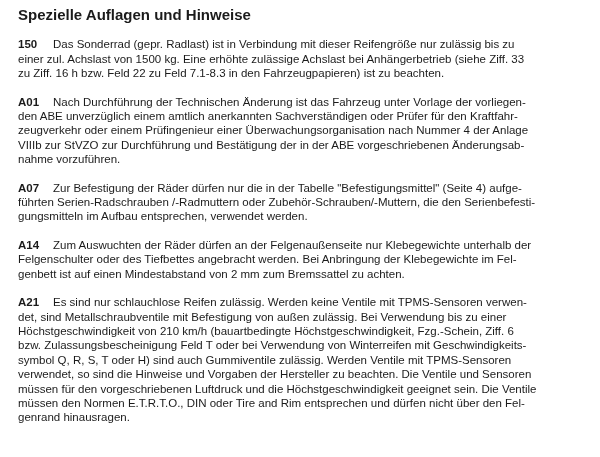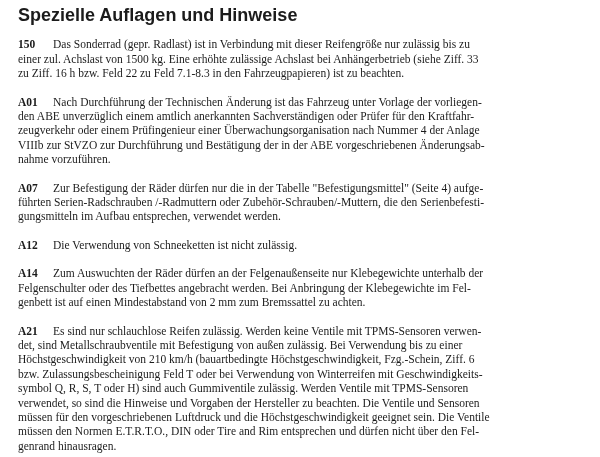--- a/index.html
+++ b/index.html
@@ -15,31 +15,30 @@
     color: #1b1b1b;
   }
   .doc {
     box-sizing: border-box;
     width: 600px;
     height: 457px;
     padding: 8px 6px 0 18px;
     overflow: hidden;
   }
   .doc-title {
-    font-size: 18px;
+    font-size: 15px;
     font-weight: bold;
     line-height: 14.4px;
     margin: 0 0 15px 0;
     white-space: pre;
   }
   .para {
     margin: 0 0 14px 0;
     font-size: 11.5px;
     line-height: 14.4px;
-    font-family: Liberation Serif, serif;
   }
   .code {
     display: inline-block;
     width: 35px;
     font-weight: bold;
     vertical-align: top;
   }
   .text {
     white-space: pre;
   }
@@ -57,21 +56,20 @@
   <div class="para"><span class="code">A01</span><span class="text">Nach Durchführung der Technischen Änderung ist das Fahrzeug unter Vorlage der vorliegen-
 den ABE unverzüglich einem amtlich anerkannten Sachverständigen oder Prüfer für den Kraftfahr-
 zeugverkehr oder einem Prüfingenieur einer Überwachungsorganisation nach Nummer 4 der Anlage
 VIIIb zur StVZO zur Durchführung und Bestätigung der in der ABE vorgeschriebenen Änderungsab-
 nahme vorzuführen.</span></div>
 
   <div class="para"><span class="code">A07</span><span class="text">Zur Befestigung der Räder dürfen nur die in der Tabelle "Befestigungsmittel" (Seite 4) aufge-
 führten Serien-Radschrauben /-Radmuttern oder Zubehör-Schrauben/-Muttern, die den Serienbefesti-
 gungsmitteln im Aufbau entsprechen, verwendet werden.</span></div>
 
-  <div class="para"><span class="code">A12</span><span class="text">Die Verwendung von Schneeketten ist nicht zulässig.</span></div>
 
   <div class="para"><span class="code">A14</span><span class="text">Zum Auswuchten der Räder dürfen an der Felgenaußenseite nur Klebegewichte unterhalb der
 Felgenschulter oder des Tiefbettes angebracht werden. Bei Anbringung der Klebegewichte im Fel-
 genbett ist auf einen Mindestabstand von 2 mm zum Bremssattel zu achten.</span></div>
 
   <div class="para"><span class="code">A21</span><span class="text">Es sind nur schlauchlose Reifen zulässig. Werden keine Ventile mit TPMS-Sensoren verwen-
 det, sind Metallschraubventile mit Befestigung von außen zulässig. Bei Verwendung bis zu einer
 Höchstgeschwindigkeit von 210 km/h (bauartbedingte Höchstgeschwindigkeit, Fzg.-Schein, Ziff. 6
 bzw. Zulassungsbescheinigung Feld T oder bei Verwendung von Winterreifen mit Geschwindigkeits-
 symbol Q, R, S, T oder H) sind auch Gummiventile zulässig. Werden Ventile mit TPMS-Sensoren

